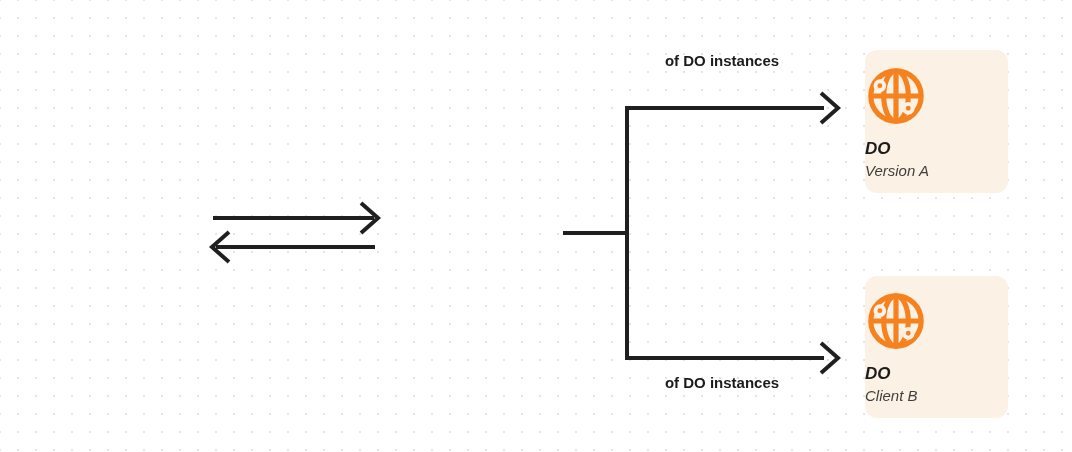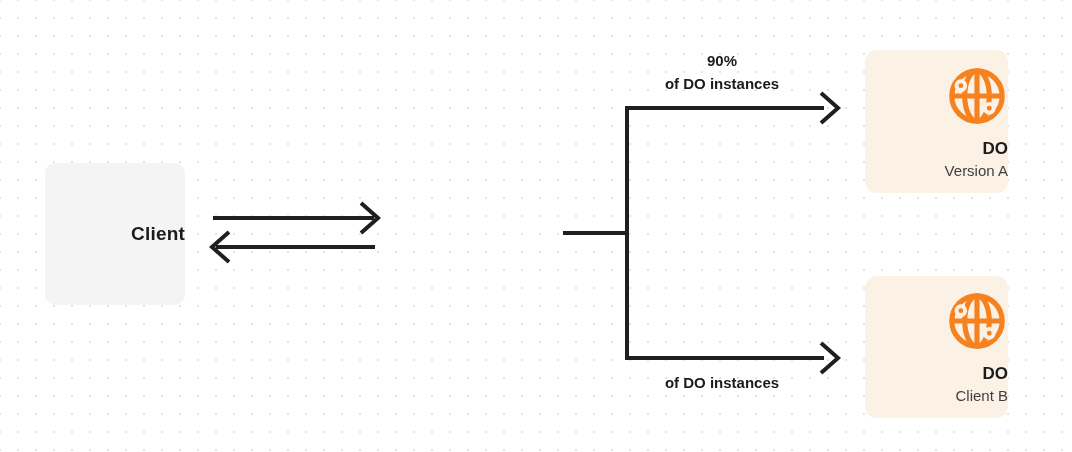--- a/index.html
+++ b/index.html
@@ -16,23 +16,24 @@
     background-color: var(--background, #ffffff);
     background-image: radial-gradient(circle, var(--dot, #e4e4e4) 1.3px, transparent 1.4px);
     background-size: 18px 18px;
     background-position: 9px 9px;
   }
   .node {
     position: absolute;
     border-radius: 10px;
     display: flex;
     flex-direction: column;
-    align-items: flex-end;
+    align-items: flex-start;
     justify-content: center;
     box-sizing: border-box;
+    font-style: italic;
   }
   .node-client {
     left: 45px; top: 163px;
     width: 140px; height: 142px;
     background: var(--client_gray, #f4f4f5);
   }
   .node-worker {
     left: 405px; top: 163px;
     width: 141px; height: 140px;
     background: var(--cream, #fbf1e4);
@@ -107,27 +108,23 @@
     <path d="M375,247 H216"></path>
     <polyline points="229,232 212,247 229,262"></polyline>
 
     <path d="M563,233 H627"></path>
 
     <path d="M824,108 H627 V358 H824"></path>
     <polyline points="821,93 838,108 821,123"></polyline>
     <polyline points="821,343 838,358 821,373"></polyline>
   </svg>
 
-  <div class="node node-client">
-    <div class="node-title">Client</div>
-  </div>
 
 
   <div class="branch-label branch-label-top">
-    <div>90%</div>
     <div>of DO instances</div>
   </div>
   <div class="branch-label branch-label-bottom">
     <div>of DO instances</div>
   </div>
 
   <div class="node node-do node-do-a">
     <div>
       <svg class="icon-globe" width="62" height="62" viewBox="0 0 48 48" aria-hidden="true">
         <circle class="globe-stroke" cx="24" cy="24" r="19.5"></circle>

